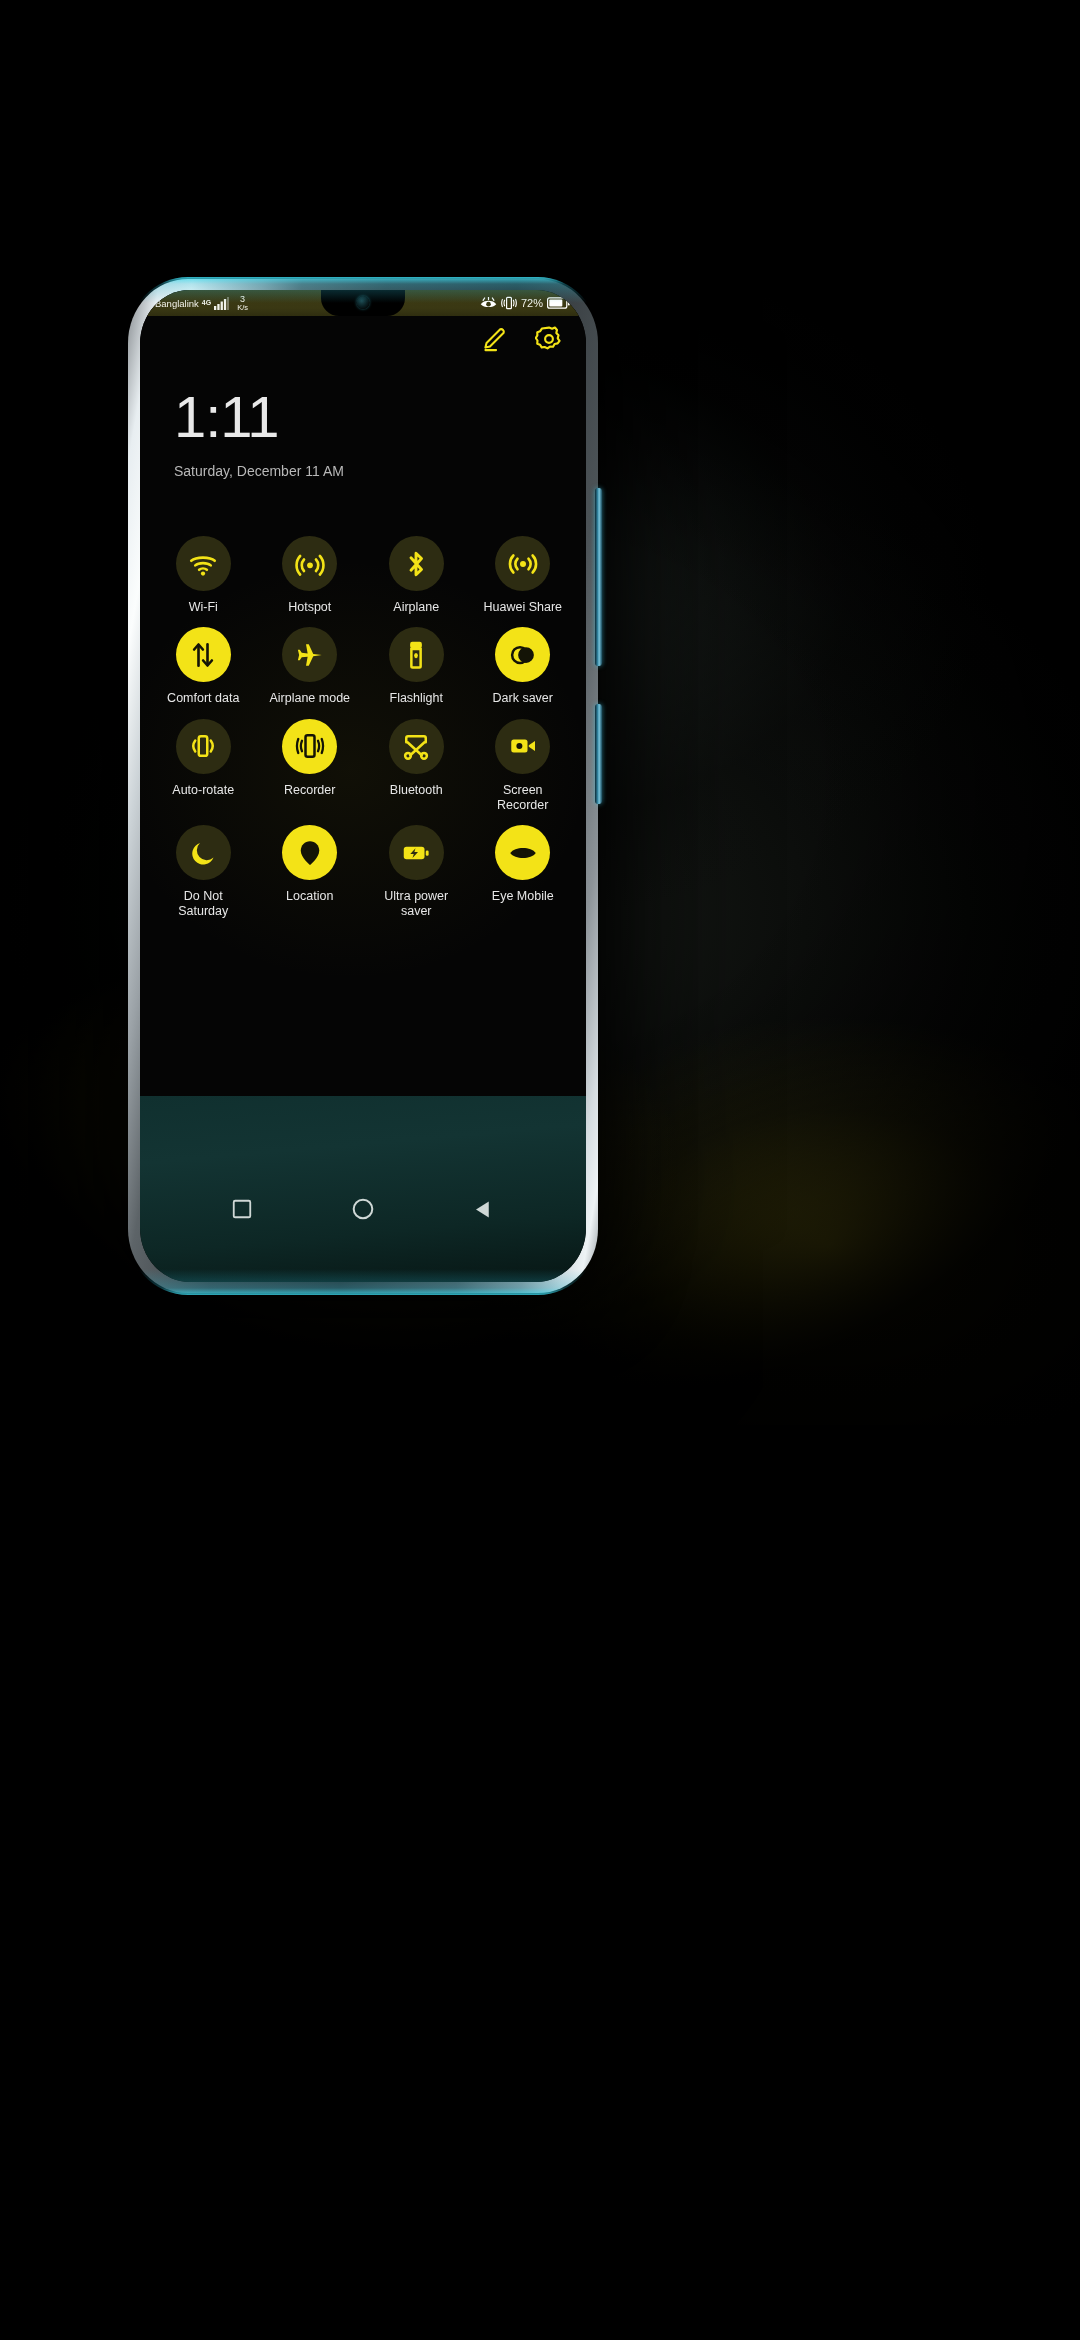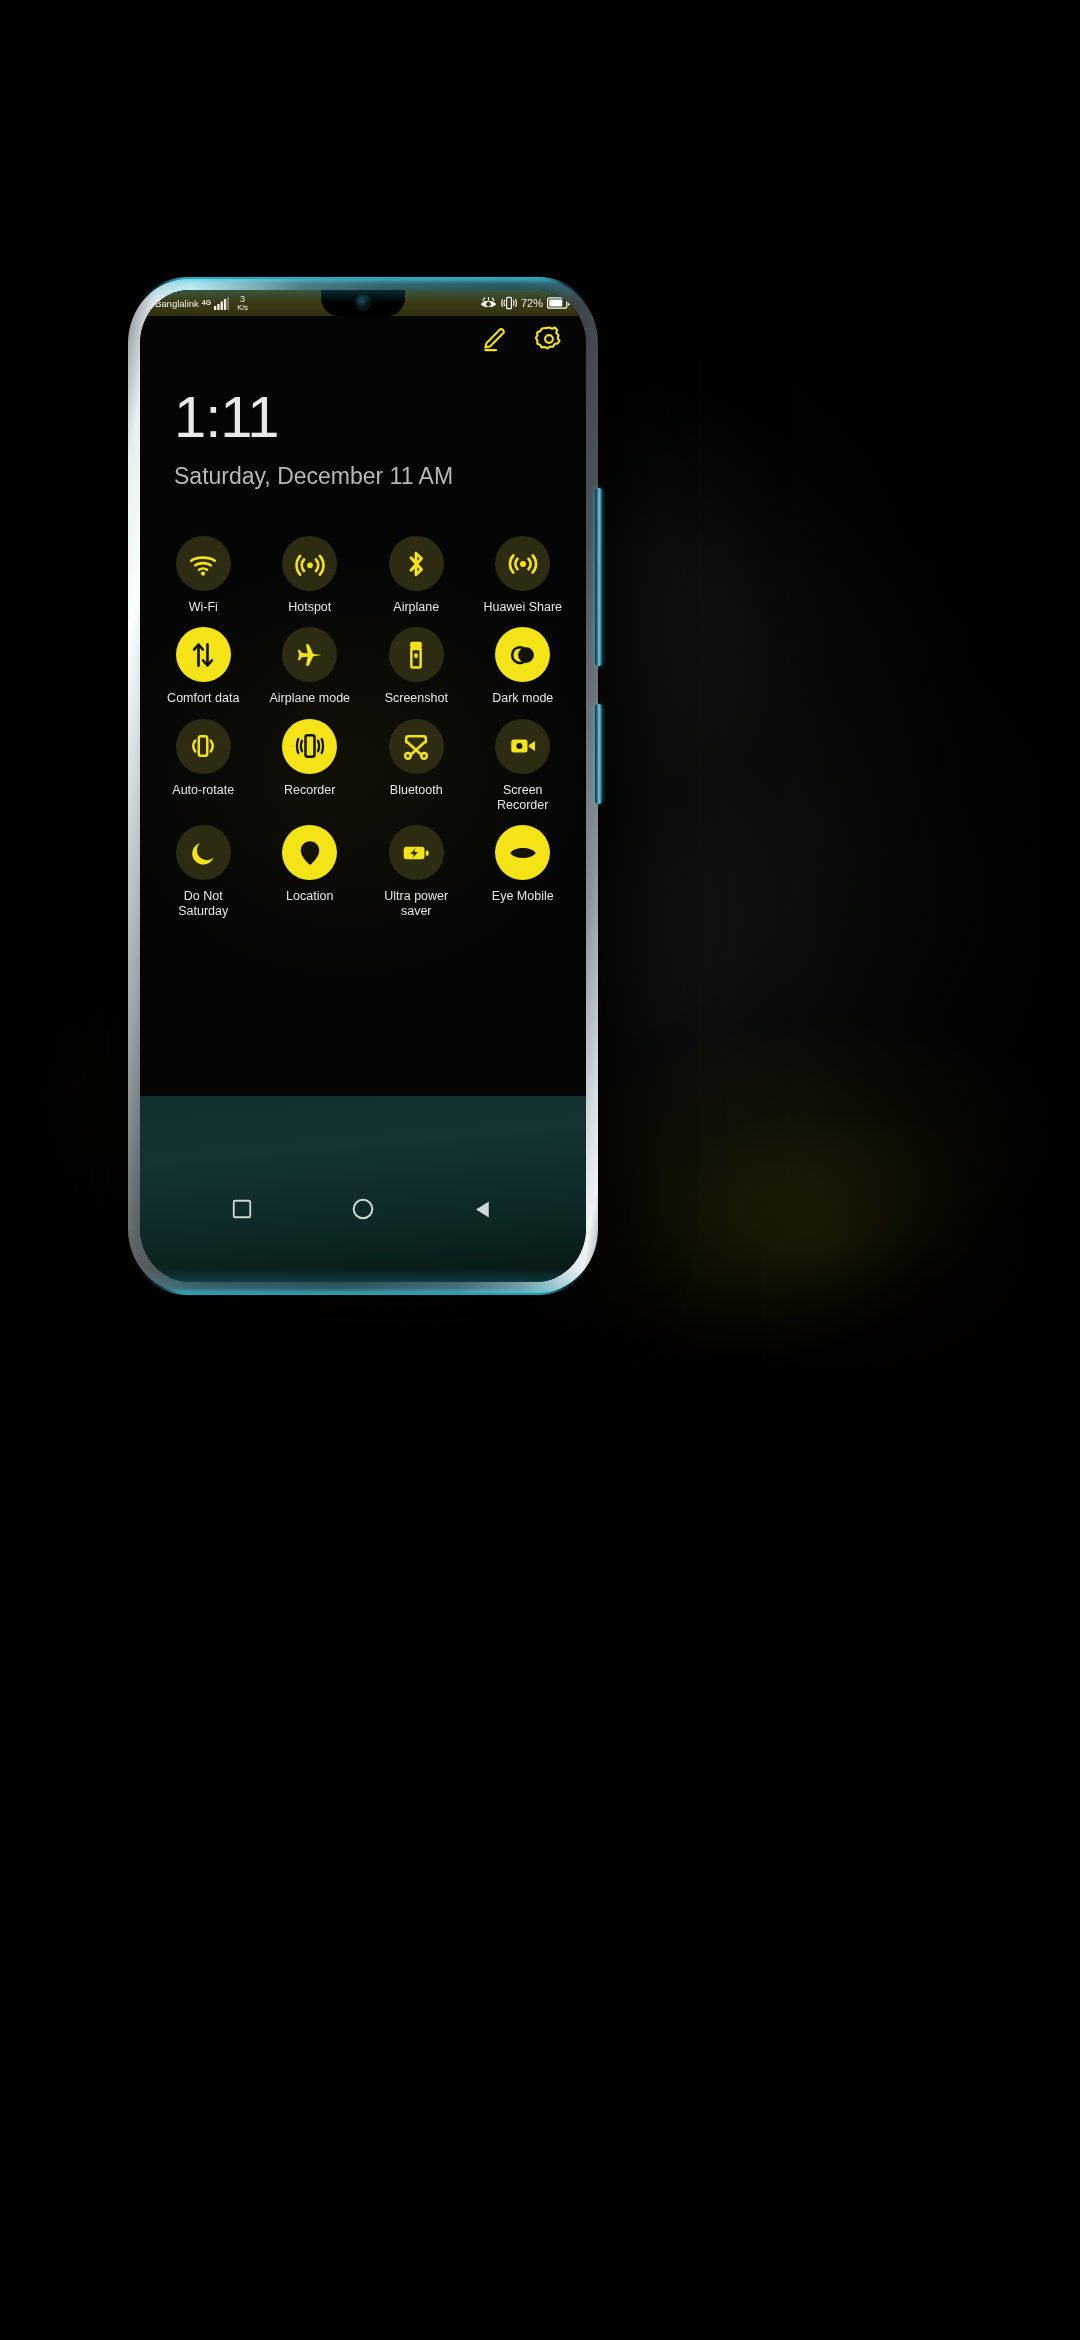--- a/index.html
+++ b/index.html
@@ -69,21 +69,21 @@
   .netspeed{ display:flex; flex-direction:column; align-items:center; line-height:1.0; font-size:7.5px; margin-left:5px; }
   .netspeed b{ font-weight:400; font-size:9px; }
 
   
   #hdr { position:absolute; right:22px; top:34px; display:flex; gap:26px; z-index:3; }
   .hicon{ width:30px; height:30px; display:flex; align-items:center; justify-content:center; }
 
   
   #clock{ position:absolute; left:34px; top:98px; z-index:3; }
   #time{ font-size:58px; color:#e9e9e9; font-weight:300; letter-spacing:-1px; line-height:1; }
-  #date{ margin-top:17px; font-size:23px; color:#b8b8b8; font-weight:400; }
+  #date{ margin-top:17px; font-size:14px; color:#b8b8b8; font-weight:400; }
 
   
   #tiles{ position:absolute; left:10px; right:10px; top:246px; z-index:3;
     display:grid; grid-template-columns:repeat(4,1fr); row-gap:12px; }
   .tile{ display:flex; flex-direction:column; align-items:center; }
   .knob{ width:55px; height:55px; border-radius:50%; display:flex; align-items:center; justify-content:center; }
   .knob.off{ background:#2d2c12; }
   .knob.on{ background:#f3e317; }
   .tlabel{ margin-top:9px; font-size:12.5px; color:#e7e7e7; text-align:center; line-height:1.22; width:84px; }
 
@@ -250,31 +250,31 @@
           <div class="tile">
             <div class="knob off">
               <svg width="30" height="30" viewBox="0 0 24 24">
                 <g fill="none" stroke="#f3e317" stroke-width="2">
                   <rect x="8.3" y="2.4" width="7.4" height="3.2" rx="0.7" fill="#f3e317"></rect>
                   <path d="M8.3 7.2 H15.7 V21 a1 1 0 0 1 -1 1 H9.3 a1 1 0 0 1 -1 -1 Z"></path>
                 </g>
                 <ellipse cx="12" cy="12.4" rx="1.5" ry="2.1" fill="#f3e317"></ellipse>
               </svg>
             </div>
-            <div class="tlabel">Screenshot</div>
+            <div class="tlabel">Flashlight</div>
           </div>
           <div class="tile">
             <div class="knob on">
               <svg width="30" height="30" viewBox="0 0 24 24">
                 <circle cx="9.6" cy="12" r="6.3" fill="none" stroke="#141406" stroke-width="2"></circle>
                 <path d="M14.4 5.7 a6.3 6.3 0 0 1 0 12.6 a6.3 6.3 0 0 0 0 -12.6 Z" fill="#141406"></path>
                 <path d="M14.4 5.7 A6.3 6.3 0 1 1 14.4 18.3 A6.3 6.3 0 0 1 14.4 5.7 Z" fill="#141406"></path>
               </svg>
             </div>
-            <div class="tlabel">Dark mode</div>
+            <div class="tlabel">Dark saver</div>
           </div>
           <div class="tile">
             <div class="knob off">
               <svg width="30" height="30" viewBox="0 0 24 24">
                 <rect x="8.6" y="4.2" width="6.8" height="15.6" rx="1.7" fill="none" stroke="#f3e317" stroke-width="2"></rect>
                 <g fill="none" stroke="#f3e317" stroke-width="2" stroke-linecap="round">
                   <path d="M5.8 7.6 A7.5 7.5 0 0 0 5.8 16.4"></path>
                   <path d="M18.2 7.6 A7.5 7.5 0 0 1 18.2 16.4"></path>
                 </g>
               </svg>

